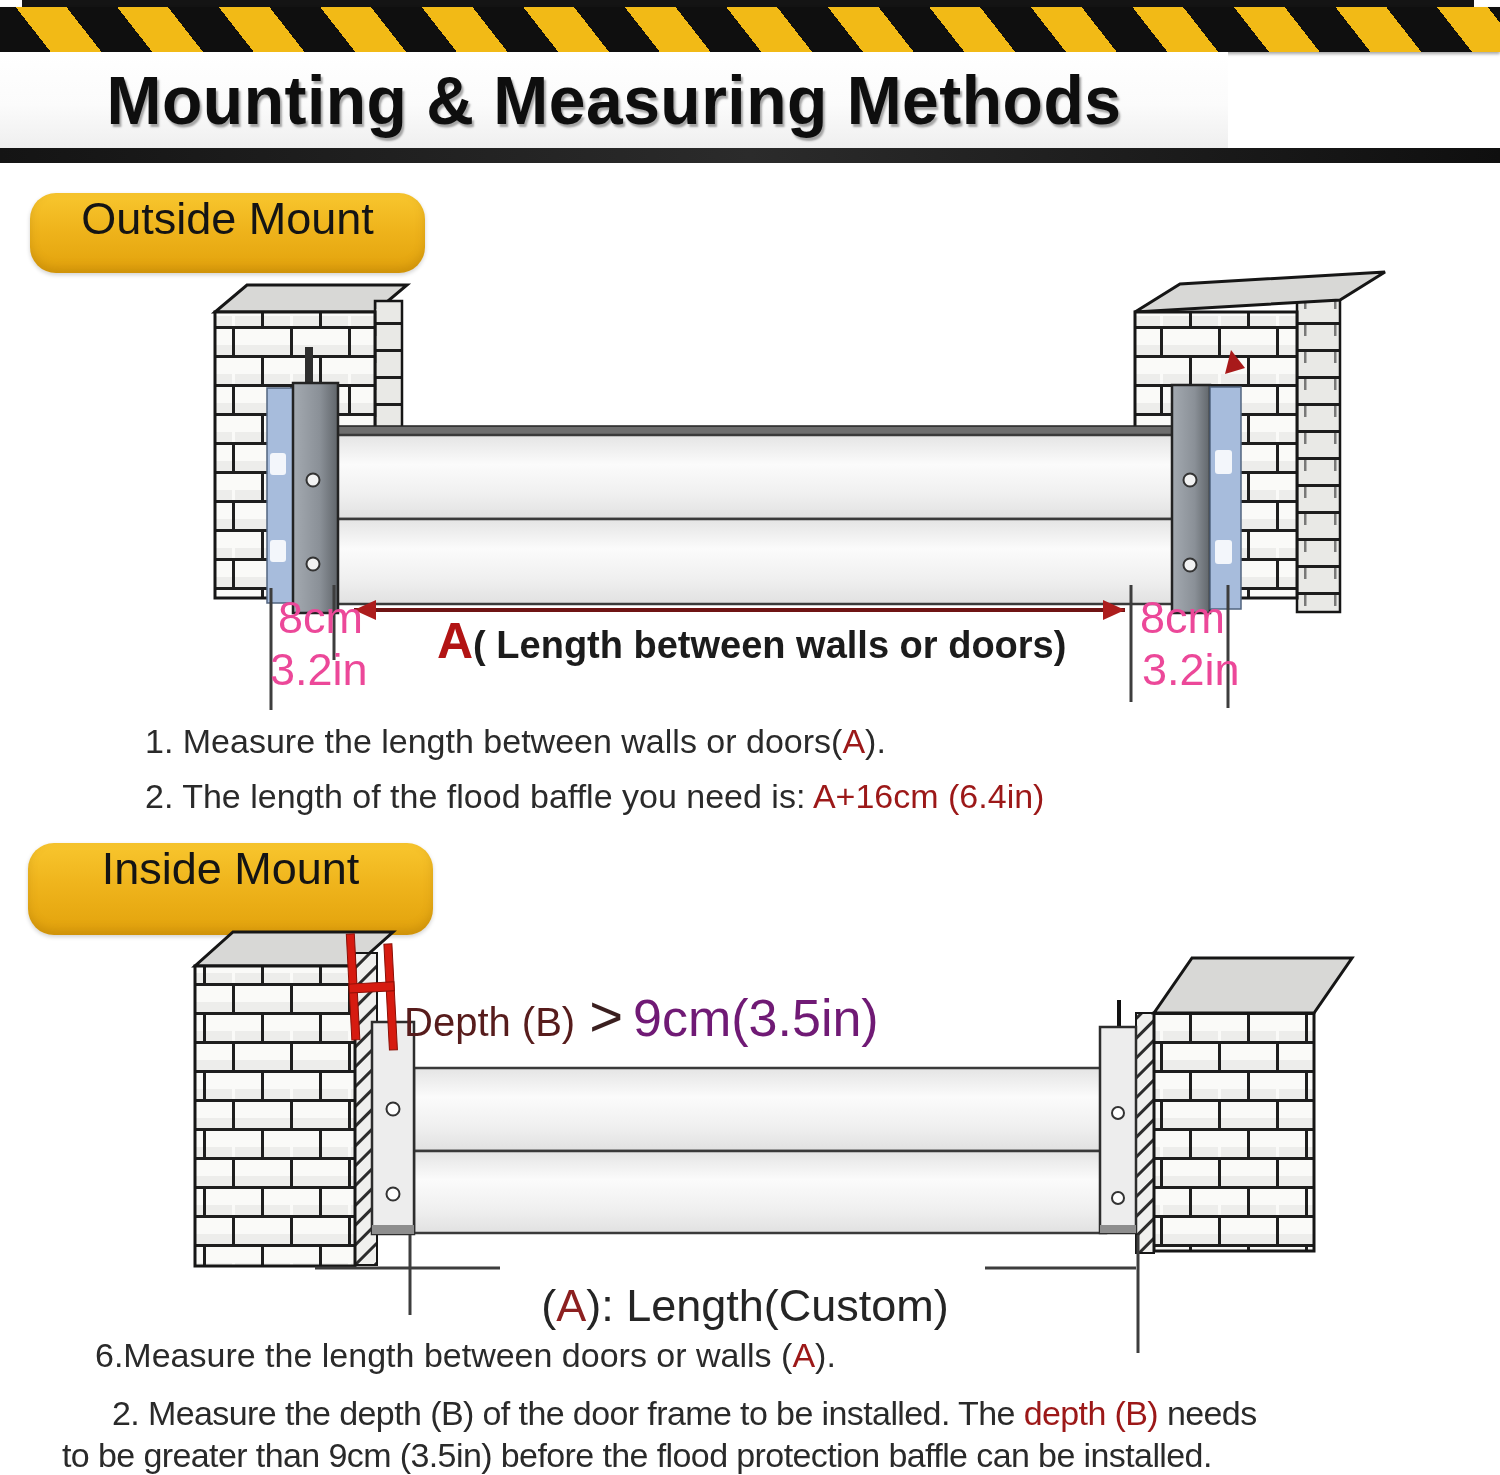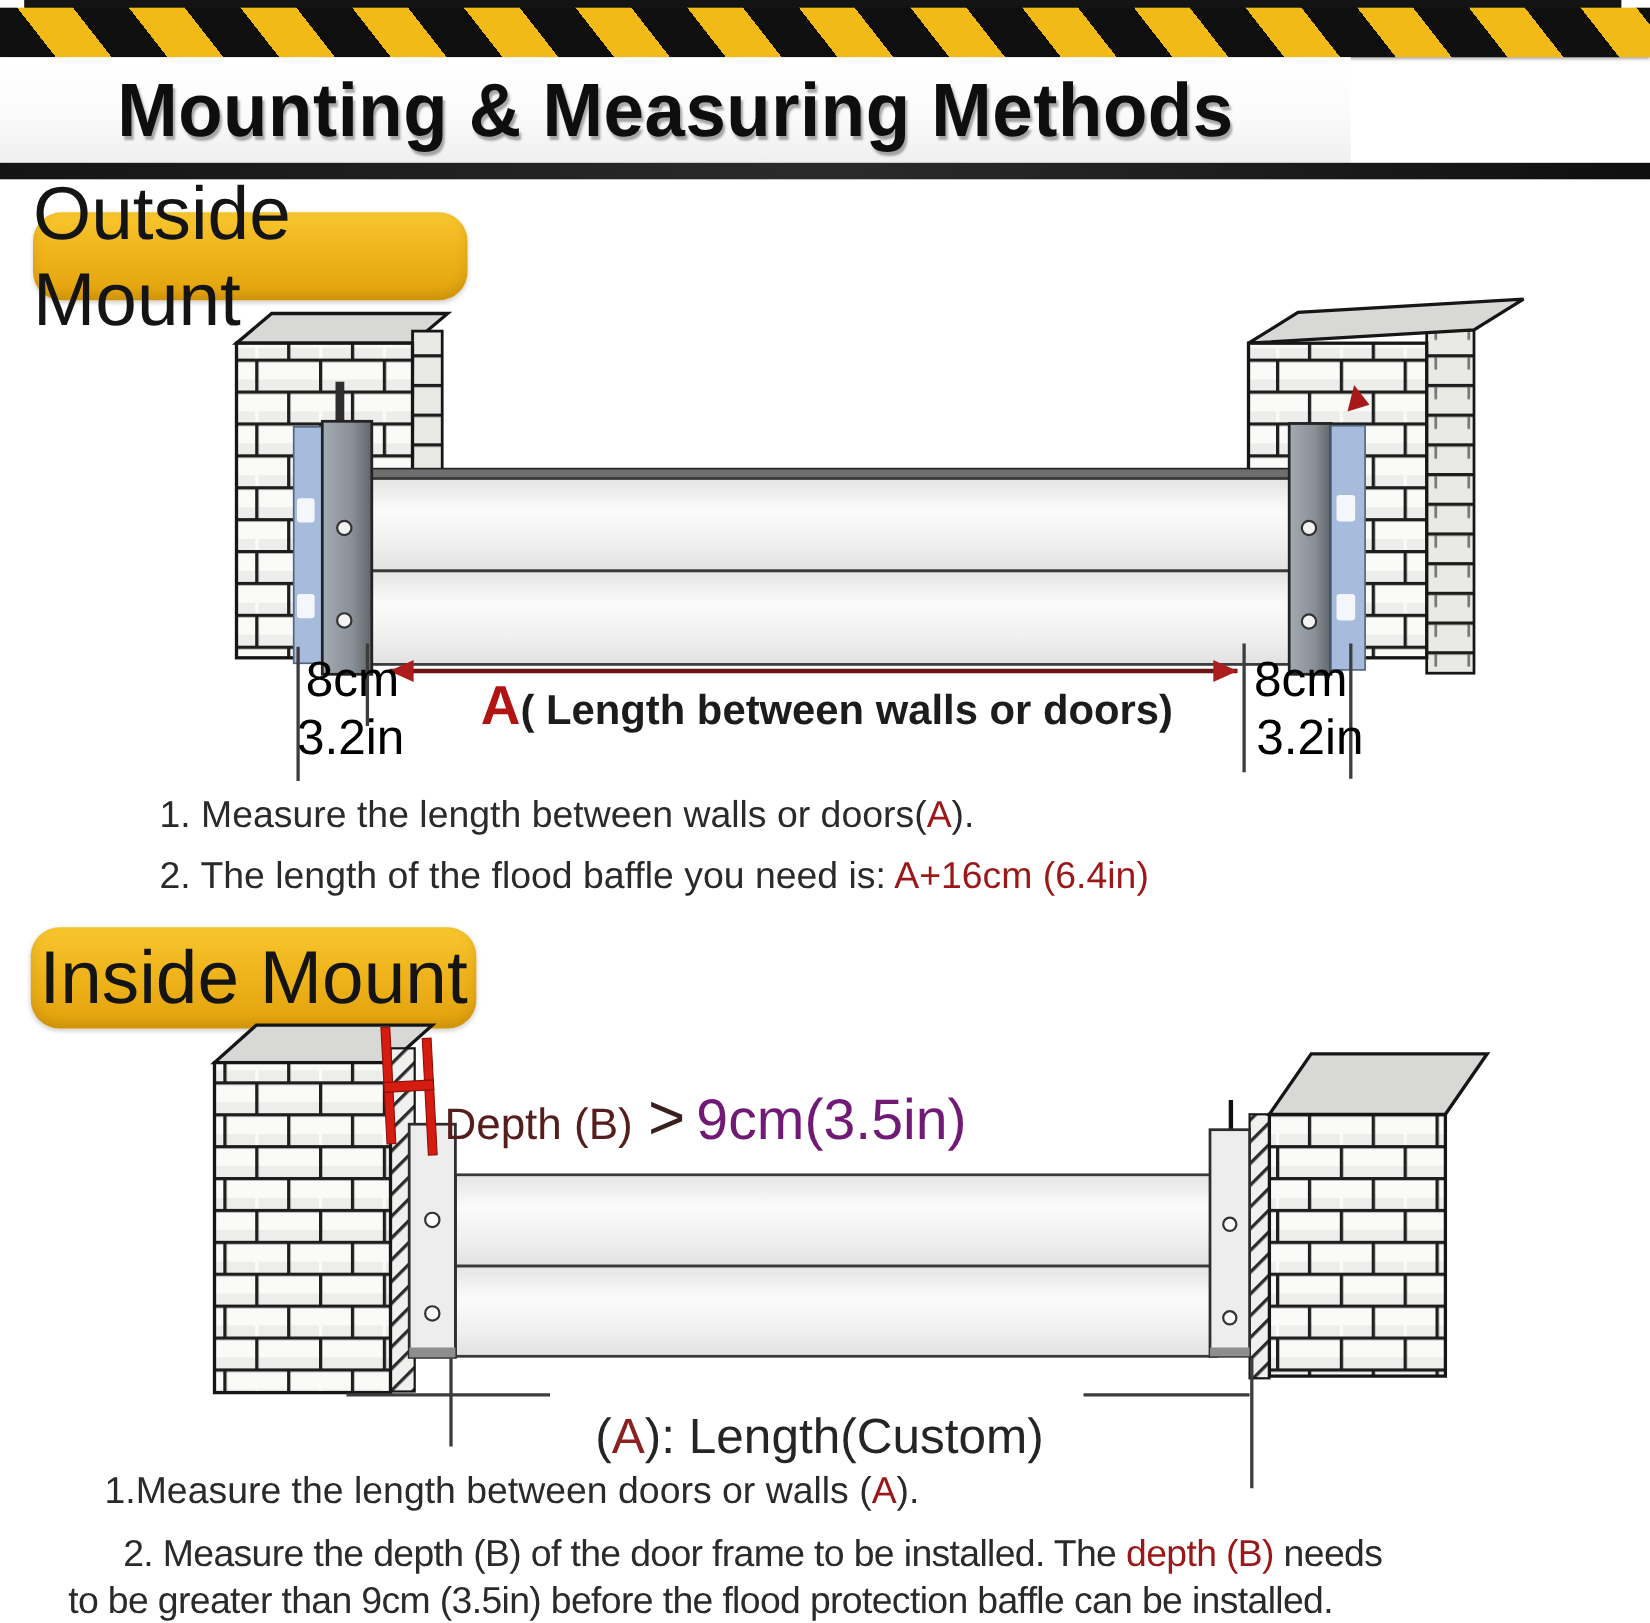--- a/index.html
+++ b/index.html
@@ -13,33 +13,33 @@
     box-shadow:0 2px 3px rgba(0,0,0,.35);}
   .title-band{position:absolute;left:0;top:52px;width:1228px;height:96px;
     background:linear-gradient(180deg,#ffffff 0%,#fbfbfb 55%,#efefef 100%);
     display:flex;align-items:center;justify-content:center;}
   .title{margin:0;font-size:66px;font-weight:700;letter-spacing:.5px;color:#0e0e0e;
     transform:scaleY(1.04);text-shadow:2px 3px 2px rgba(110,110,110,.6);}
   .header-bar{position:absolute;left:0;top:148px;width:1500px;height:15px;
     background:linear-gradient(90deg,#141414,#2b2b2b 50%,#0f0f0f);}
 
   
-  .badge{position:absolute;display:flex;align-items:center;justify-content:center;
+  .badge{position:absolute;display:flex;justify-content:center;
     background:linear-gradient(180deg,#f8c62e 0%,#efb41c 45%,#e2a20c 100%);
     border-radius:26px;box-shadow:inset 0 -5px 10px rgba(140,90,0,.25),0 2px 4px rgba(0,0,0,.18);
-    color:#141414;font-size:68px;}
+    color:#141414;font-size:45px;}
   .badge-outside{left:30px;top:193px;width:395px;height:80px;}
   .badge-inside{left:28px;top:843px;width:405px;height:92px;}
 
   
   .svg1{position:absolute;left:0;top:268px;}
   .svg2{position:absolute;left:0;top:925px;}
 
   
-  .dim{position:absolute;font-size:45px;color:#000000;white-space:nowrap;}
+  .dim{position:absolute;font-size:45px;color:#ec4899;white-space:nowrap;}
   .arrow-label{position:absolute;white-space:nowrap;}
   .arrow-label .al-a{font-size:50px;font-weight:700;color:#b21414;}
   .arrow-label .al-rest{font-size:38px;color:#1c1c1c;font-weight:bold;}
   .depth-label{position:absolute;white-space:nowrap;display:flex;align-items:baseline;}
   .depth-label .dl-name{font-size:40px;color:#571c1c;}
   .depth-label .dl-gt{font-size:58px;font-weight:400;color:#3a1f1f;margin:0 10px 0 14px;}
   .depth-label .dl-val{font-size:52px;color:#701a75;margin-top:44px;}
   .length-label{position:absolute;left:505px;top:1280px;width:480px;text-align:center;
     font-size:45px;white-space:nowrap;color:#252525;}
   .length-label .ll-a{color:#8c2020;}
@@ -224,20 +224,20 @@
     <span class="dl-name">Depth (B)</span>
     <span class="dl-gt">&gt;</span>
     <span class="dl-val">9cm(3.5in)</span>
   </div>
 
   <div class="length-label">
     <span>(</span><span class="ll-a">A</span><span>): Length(Custom)</span>
   </div>
 
   <div class="step" style="left:95px;top:1336px">
-    <span>1.Measure the length between doors or walls (</span><span class="red">A</span><span>).</span>
+    <span>6.Measure the length between doors or walls (</span><span class="red">A</span><span>).</span>
   </div>
   <div class="step tight" style="left:112px;top:1394px">
     <span>2. Measure the depth (B) of the door frame to be installed. The </span><span class="red">depth (B)</span><span> needs</span>
   </div>
   <div class="step tight" style="left:62px;top:1436px">to be greater than 9cm (3.5in) before the flood protection baffle can be installed.</div>
 
 </div>
 
 </body></html>

